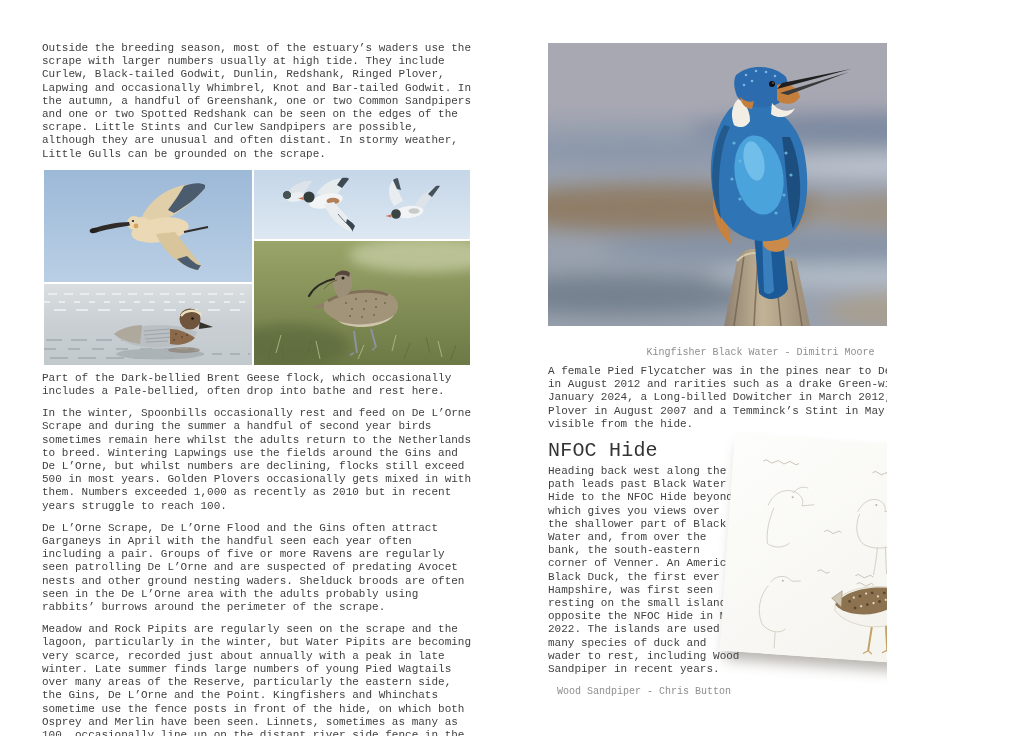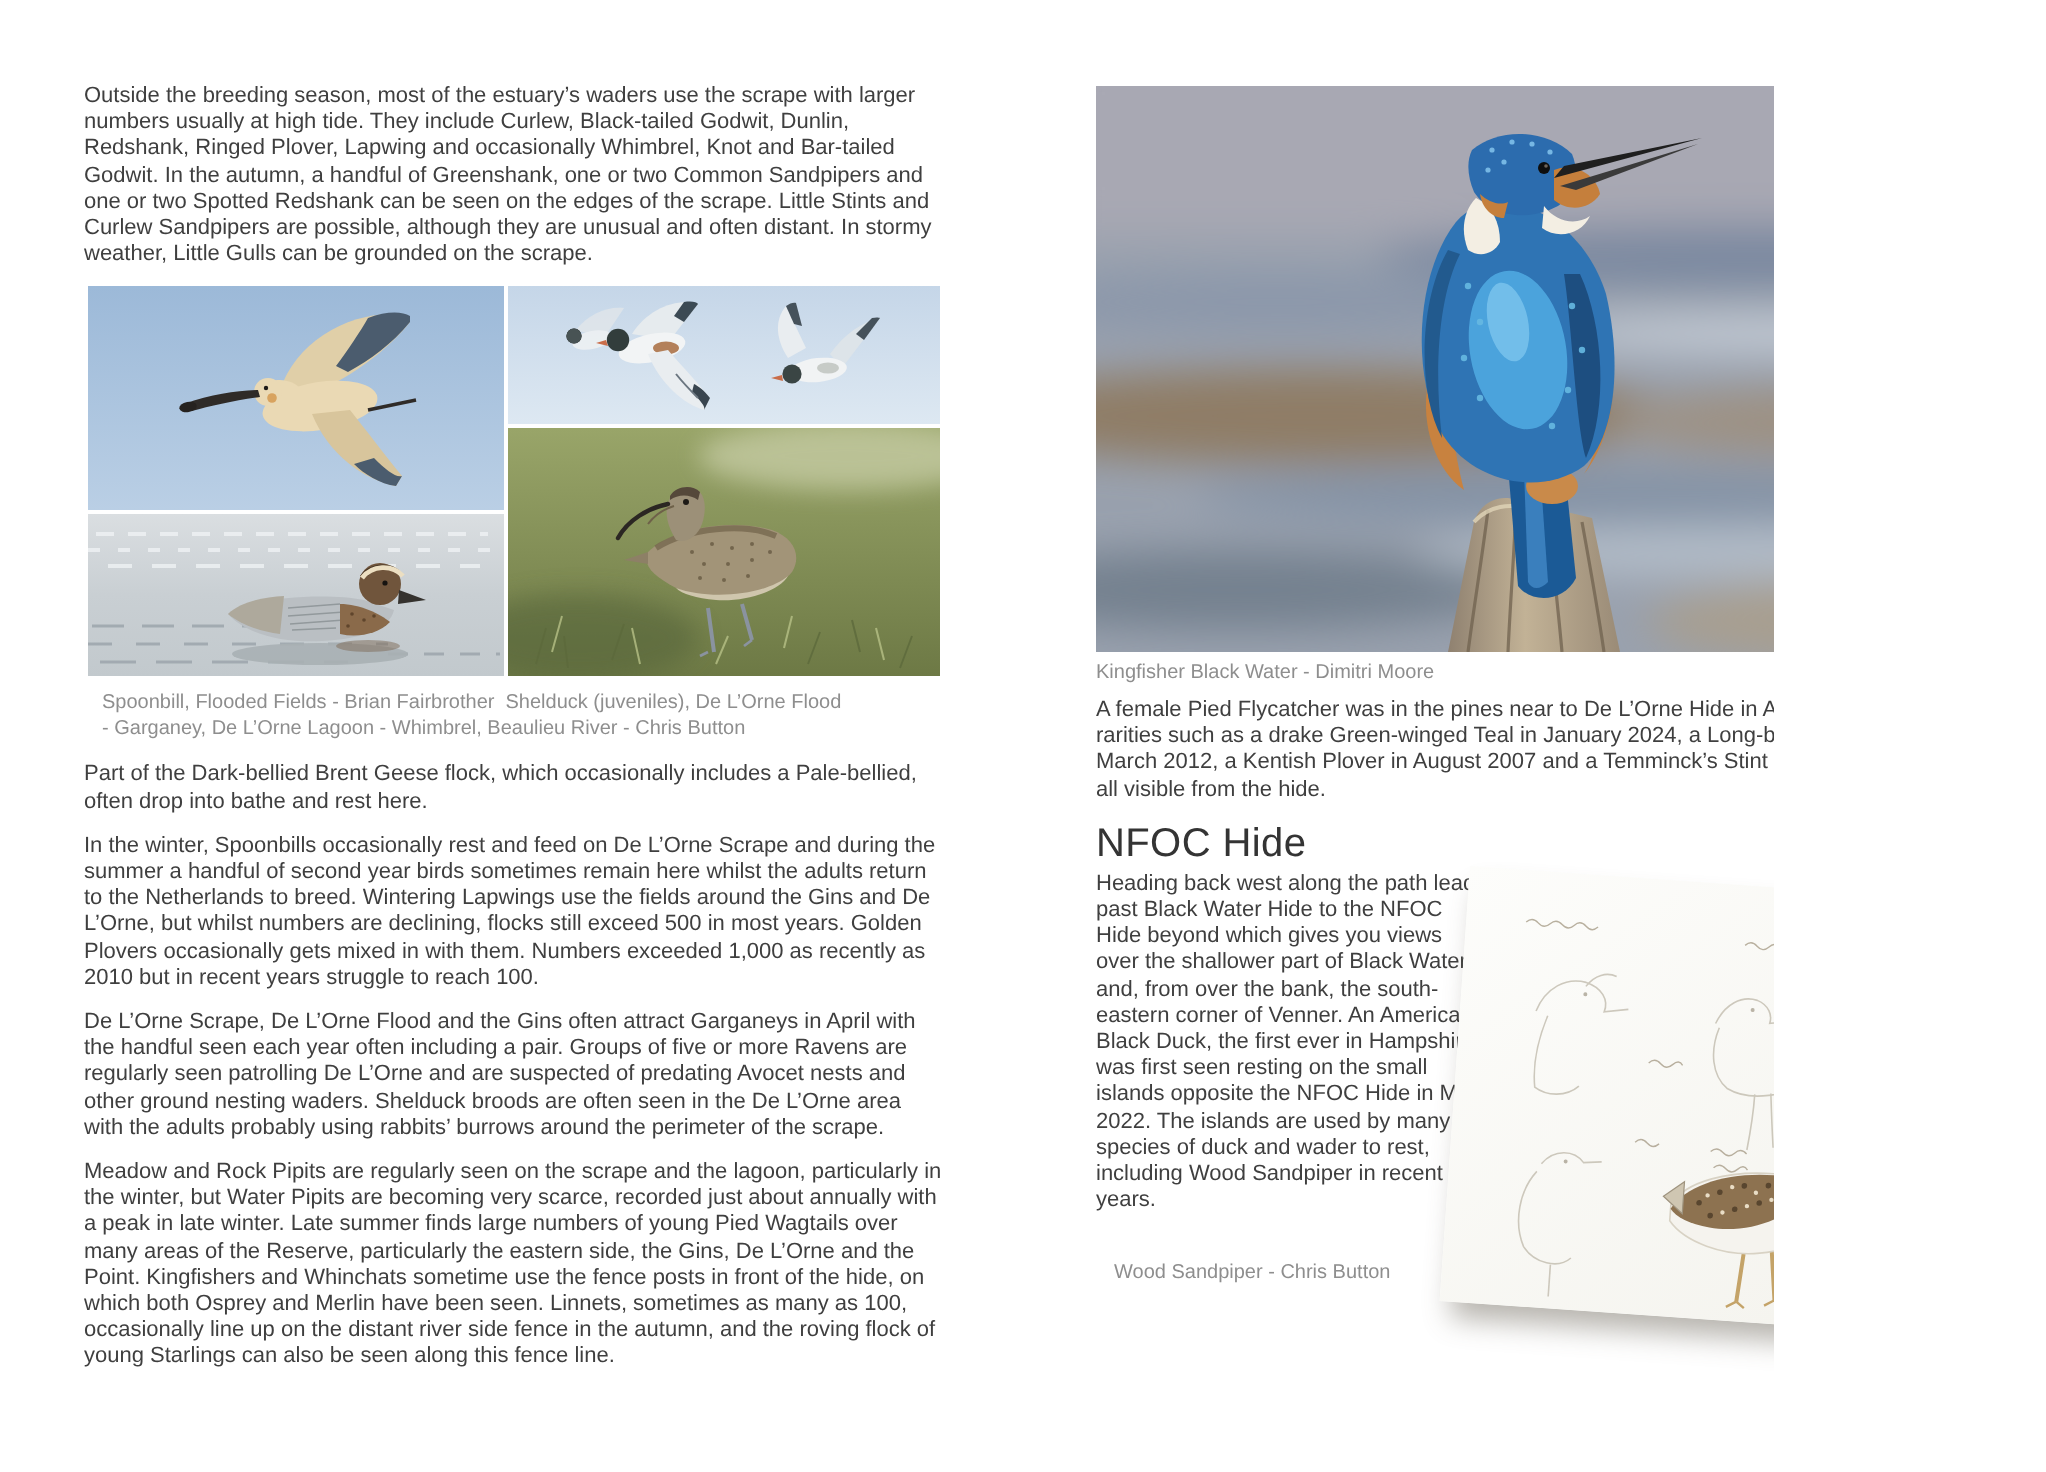--- a/index.html
+++ b/index.html
@@ -1,24 +1,24 @@
 <!DOCTYPE html>
 <html><head>
 <meta charset="utf-8">
 <style>
   html,body{margin:0;padding:0;background:#ffffff;}
   .page{position:relative;width:887px;height:736px;background:#ffffff;overflow:hidden;
-        font-family:Liberation Sans, sans-serif;color:#3f3f3f;}
+        font-family:Liberation Mono, monospace;color:#3f3f3f;}
   .col{position:absolute;}
   .col-left{left:42px;top:42px;width:430px;}
   .col-right{left:548px;top:43px;width:434px;}
   p.body{font-size:11px;line-height:13.2px;margin:0 0 9px 0;color:#3f3f3f;text-align:left;}
   .caption{font-size:10px;line-height:13px;color:#8e8e8e;}
   .grid-caption{white-space:pre-wrap;padding-left:7px;margin:0 0 10px 2px;}
-  .kf-caption{text-align:left;padding-right:9px;margin:4px 0 6px 0;}
+  .kf-caption{text-align:center;padding-right:9px;margin:20px 0 6px 0;}
   .sk-caption{padding-left:9px;margin-top:5px;}
   .photo-grid{position:relative;width:426px;height:195px;margin:2px 0 7px 2px;}
   .ph{position:absolute;overflow:hidden;}
   .ph svg{display:block;}
   .kf-photo svg{display:block;}
   h2.nfoc-h{font-size:20px;line-height:22px;font-weight:500;color:#343434;margin:8px 0 3px 0;letter-spacing:.2px;}
   .nfoc-text{width:196px;min-height:185px;margin-bottom:0;}
   .sketch-wrap{position:absolute;left:187px;top:390px;width:273px;height:218px;
                transform:rotate(4deg);transform-origin:0 0;background:#fdfdfb;
                box-shadow:4px 10px 14px -2px rgba(95,88,76,.45);}
@@ -207,22 +207,20 @@
             <path d="M84,56 C79,48 78,41 81,35 C84,29 92,28 96,32 C99,35.5 99,42 97,48 C95,54 89,58 84,56 Z" fill="#9c9078"></path>
             <path d="M81,34 C84,29 92,28 96,32 L95,36 C91,33 85,33 81,36 Z" fill="#55483a"></path>
             <circle cx="89" cy="37" r="1.5" fill="#1d1a16"></circle>
             <path d="M83,39 C78,40.5 73,44 70,48" stroke="#6e6149" stroke-width="1" fill="none"></path>
             <path d="M80,38 C70,40 60,46 55,55" stroke="#2b2723" stroke-width="2.2" fill="none" stroke-linecap="round"></path>
           </g>
         </svg>
       </div>
     </div>
 
-    <div class="caption grid-caption">Spoonbill, Flooded Fields - Brian Fairbrother  Shelduck (juveniles), De L’Orne Flood
-- Garganey, De L’Orne Lagoon - Whimbrel, Beaulieu River - Chris Button</div>
 
     <p class="body">Part of the Dark-bellied Brent Geese flock, which occasionally includes a Pale-bellied, often drop into bathe and rest here.</p>
     <p class="body">In the winter, Spoonbills occasionally rest and feed on De L’Orne Scrape and during the summer a handful of second year birds sometimes remain here whilst the adults return to the Netherlands to breed. Wintering Lapwings use the fields around the Gins and De L’Orne, but whilst numbers are declining, flocks still exceed 500 in most years. Golden Plovers occasionally gets mixed in with them. Numbers exceeded 1,000 as recently as 2010 but in recent years struggle to reach 100.</p>
     <p class="body">De L’Orne Scrape, De L’Orne Flood and the Gins often attract Garganeys in April with the handful seen each year often including a pair. Groups of five or more Ravens are regularly seen patrolling De L’Orne and are suspected of predating Avocet nests and other ground nesting waders. Shelduck broods are often seen in the De L’Orne area with the adults probably using rabbits’ burrows around the perimeter of the scrape.</p>
     <p class="body">Meadow and Rock Pipits are regularly seen on the scrape and the lagoon, particularly in the winter, but Water Pipits are becoming very scarce, recorded just about annually with a peak in late winter. Late summer finds large numbers of young Pied Wagtails over many areas of the Reserve, particularly the eastern side, the Gins, De L’Orne and the Point. Kingfishers and Whinchats sometime use the fence posts in front of the hide, on which both Osprey and Merlin have been seen. Linnets, sometimes as many as 100, occasionally line up on the distant river side fence in the autumn, and the roving flock of young Starlings can also be seen along this fence line.</p>
   </div>
 
   <div class="col col-right">
 
     <div class="kf-photo" aria-label="Kingfisher perched on wooden post over water">

